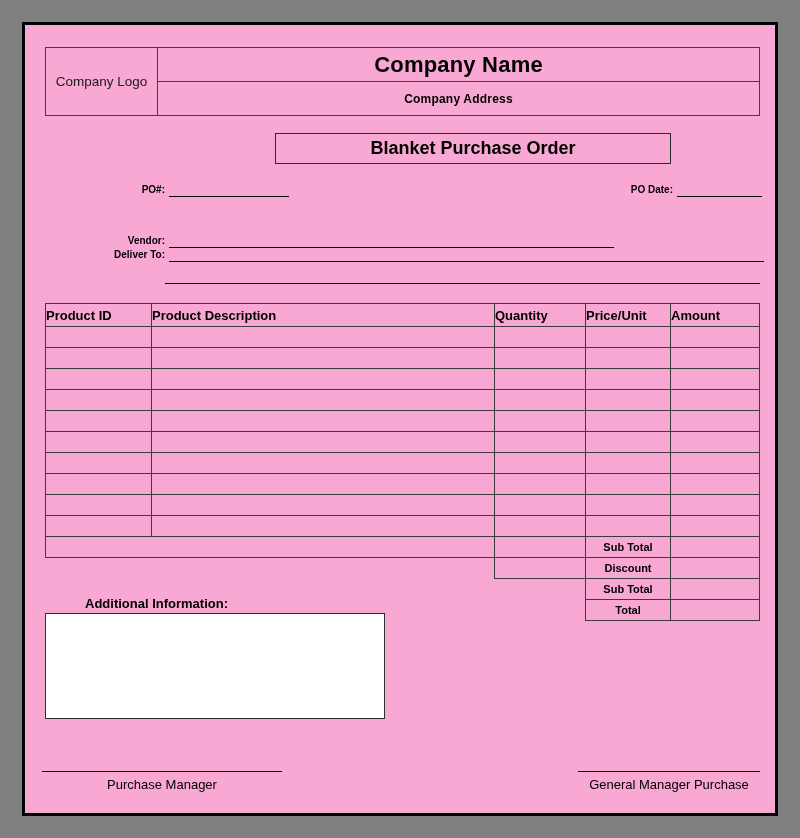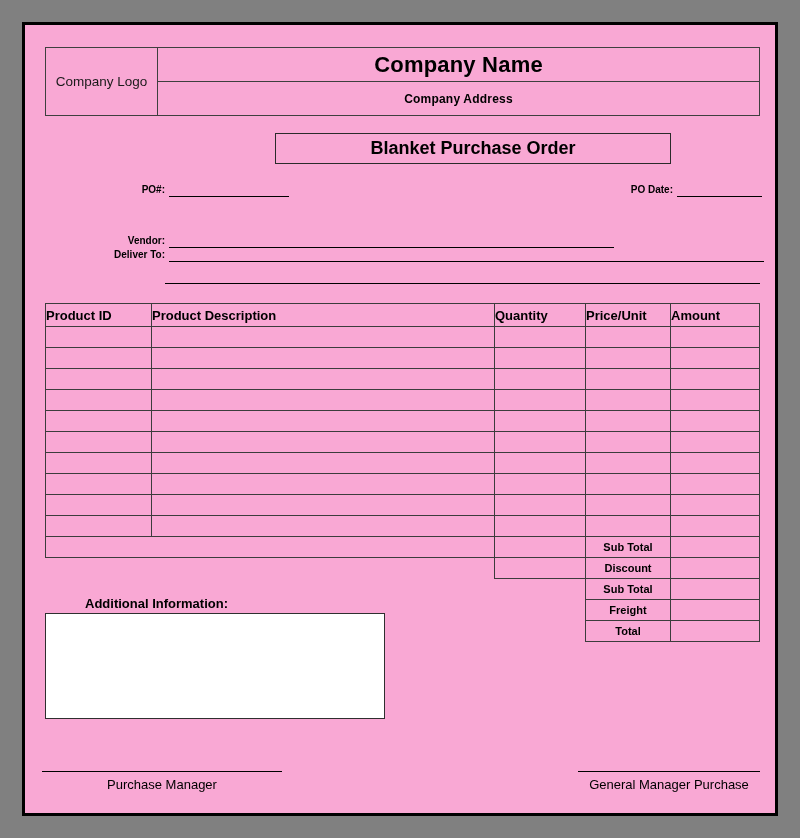--- a/index.html
+++ b/index.html
@@ -348,26 +348,20 @@
         </tr>
 
         <tr>
           <td class="no-border" colspan="2"></td>
           <td class="no-border"></td>
           <td class="tot-label">Sub Total</td>
           <td class="blank"></td>
         </tr>
 
 
-        <tr>
-          <td class="no-border" colspan="2"></td>
-          <td class="no-border"></td>
-          <td class="tot-label">Freight</td>
-          <td class="blank"></td>
-        </tr>
 
         <tr>
           <td class="no-border" colspan="2"></td>
           <td class="no-border"></td>
           <td class="tot-label">Total</td>
           <td class="blank"></td>
         </tr>
       </tbody>
     </table>
 

